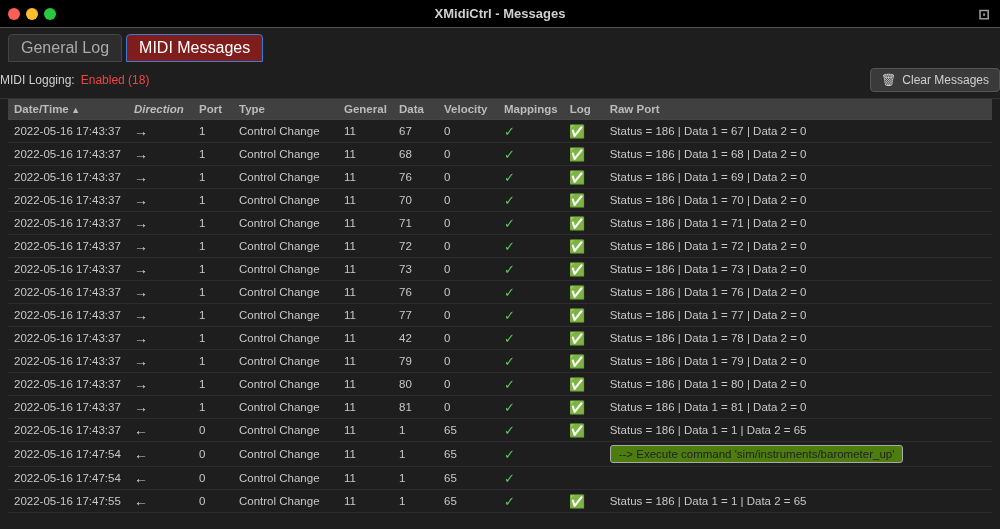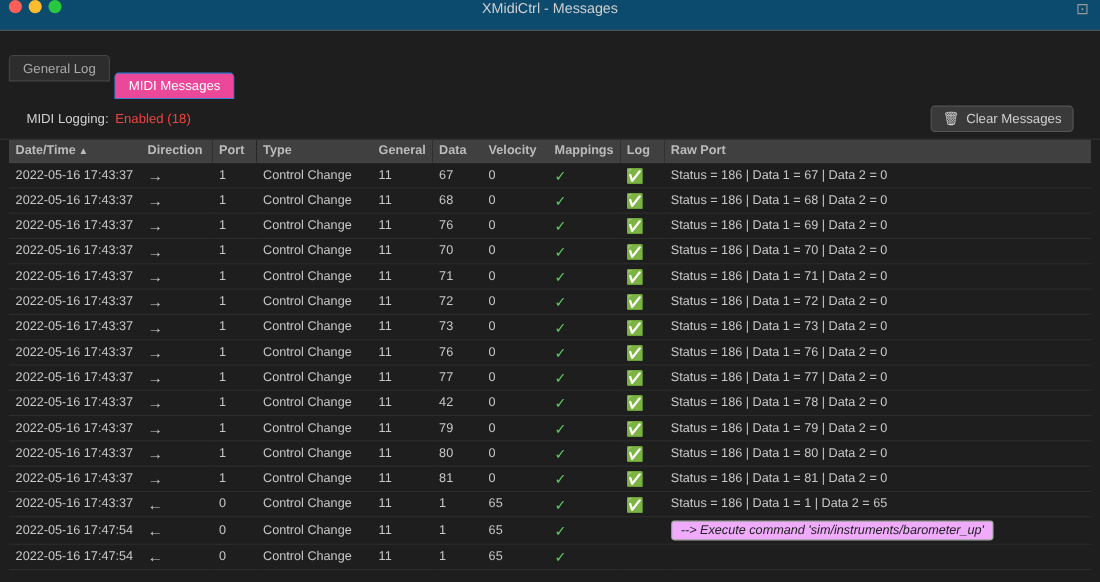--- a/index.html
+++ b/index.html
@@ -6,26 +6,28 @@
     body {
       background: #2b2b2b;
       font-family: -apple-system, BlinkMacSystemFont, 'Segoe UI', Arial, sans-serif;
       font-size: 12px;
       color: #d0d0d0;
       width: 1000px;
       height: 529px;
       overflow: hidden;
     }
     .title-bar {
-      background: #0c4a6e;
+      background: #000000;
       height: 28px;
       display: flex;
+      align-items: center;
       justify-content: center;
       position: relative;
       border-bottom: 1px solid #555;
+      font-weight: bold;
     }
     .title-bar-title {
       font-size: 13px;
       color: #d0d0d0;
     }
     .traffic-lights {
       position: absolute;
       left: 8px;
       display: flex;
       gap: 6px;
@@ -61,39 +63,38 @@
     .tab-bar {
       display: flex;
       align-items: center;
       padding: 6px 8px 0 8px;
       background: #1e1e1e;
       gap: 4px;
     }
     .tab {
       padding: 4px 12px;
       border-radius: 4px 4px 0 0;
-      font-size: 12px;
+      font-size: 16px;
       cursor: pointer;
       border: 1px solid transparent;
     }
     .tab.inactive {
       background: #2d2d2d;
       color: #aaa;
       border-color: #444;
     }
     .tab.active {
-      background: #ec4899;
+      background: #7f1d1d;
       color: #fff;
       border-color: #3a7bd5;
-      margin-top: 32px;
     }
     .toolbar {
       display: flex;
       align-items: center;
-      padding: 6px 24px;
+      padding: 6px 0;
       background: #1e1e1e;
       border-bottom: 1px solid #333;
     }
     .midi-logging-label {
       font-size: 12px;
       color: #d0d0d0;
       margin-right: 6px;
     }
     .midi-logging-value {
       font-size: 12px;
@@ -161,32 +162,31 @@
       font-size: 14px;
     }
     .arrow-out { color: #d0d0d0; }
     .arrow-in { color: #d0d0d0; }
     .check-icon { color: #5fc95f; font-size: 13px; }
     .circle-check { color: #5fc95f; font-size: 13px; }
     .tooltip-cell {
       position: relative;
     }
     .tooltip-box {
-      background: #f0abfc;
+      background: #4d7c0f;
       color: #222;
       border: 1px solid #aaa;
       border-radius: 3px;
       padding: 2px 8px;
       font-size: 11.5px;
       white-space: nowrap;
       display: inline-block;
-      font-style: italic;
     }
     .col-datetime { width: 120px; }
-    .col-direction { width: 65px; }
+    .col-direction { width: 65px; font-style: italic; }
     .col-port { width: 40px; }
     .col-type { width: 105px; }
     .col-channel { width: 55px; }
     .col-data { width: 45px; }
     .col-velocity { width: 60px; margin-left: 44px; }
     .col-mappings { width: 65px; }
     .col-log { width: 40px; }
     .col-rawdata { width: auto; }
     ::-webkit-scrollbar { width: 8px; }
     ::-webkit-scrollbar-track { background: #1e1e1e; }

